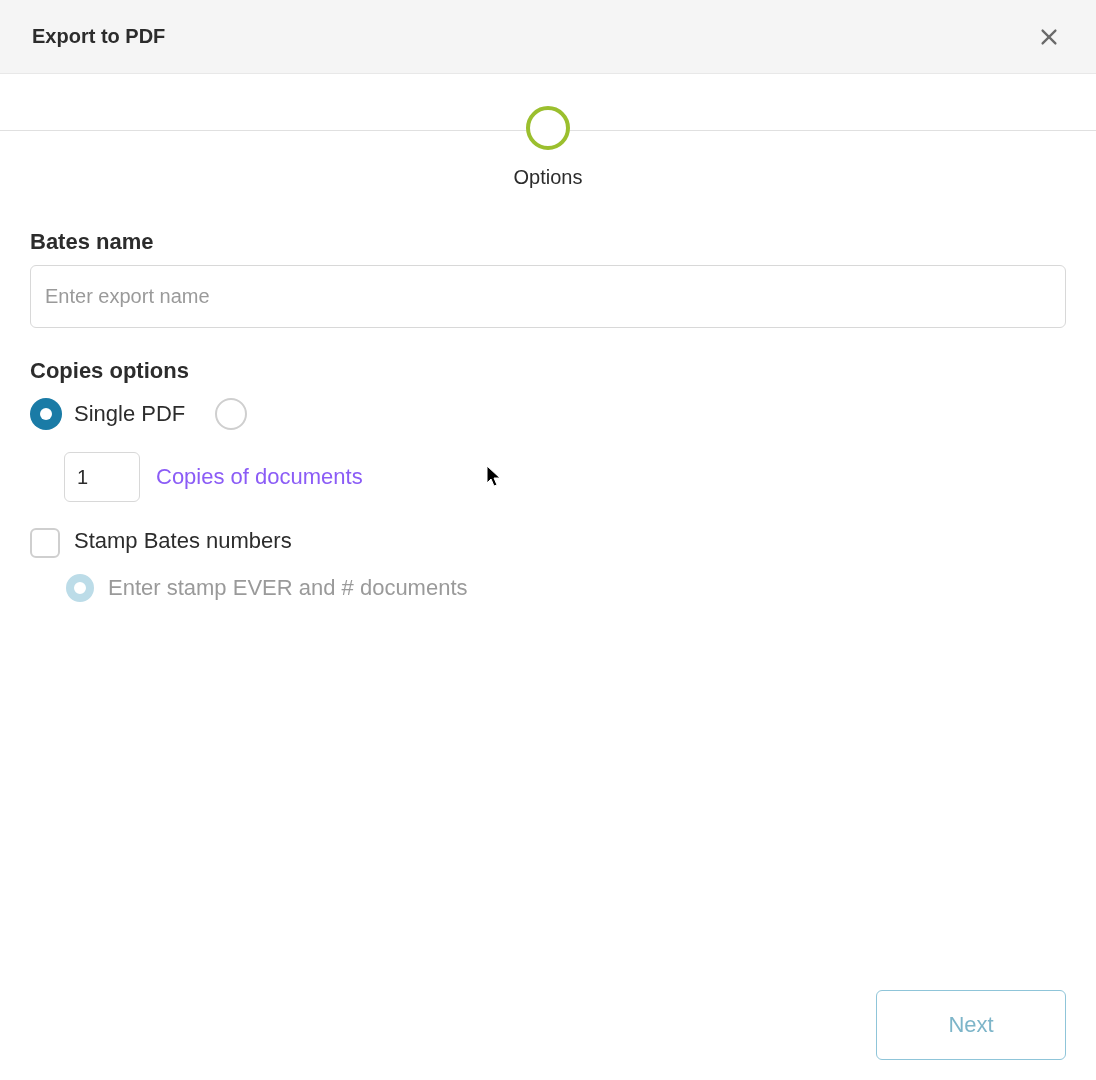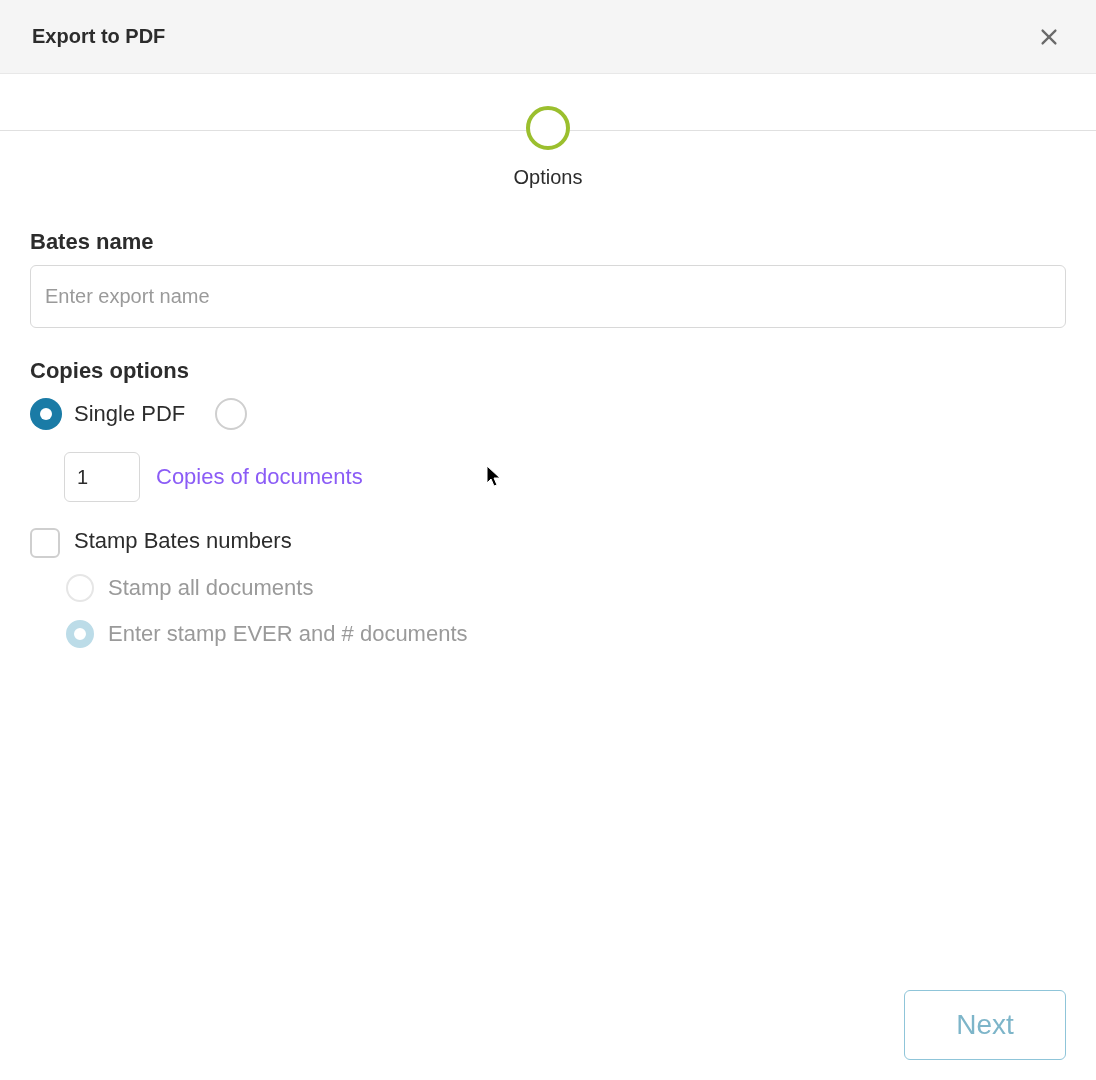--- a/index.html
+++ b/index.html
@@ -215,26 +215,26 @@
     .sub-radio-label {
       font-size: 22px;
       color: #9a9a9a;
     }
     .footer {
       position: absolute;
       bottom: 20px;
       right: 30px;
     }
     .next-btn {
-      width: 162px;
+      width: 190px;
       height: 70px;
       border: 1px solid #8fc5d9;
       background: #fff;
       border-radius: 6px;
-      font-size: 28px;
+      font-size: 22px;
       color: #7db5c9;
       cursor: pointer;
     }
     .cursor {
       position: absolute;
       top: 465px;
       left: 486px;
       pointer-events: none;
     }
   </style>
@@ -285,24 +285,20 @@
       <div class="copies-label">Copies of documents</div>
     </div>
 
     <div class="checkbox-row">
       <div class="checkbox"></div>
       <div class="checkbox-label">Stamp Bates numbers</div>
     </div>
 
     <div class="sub-radio-group">
       <div class="sub-radio-item">
-        <div class="sub-radio-circle"></div>
-        <div class="sub-radio-label">Stamp all documents</div>
-      </div>
-      <div class="sub-radio-item">
         <div class="sub-radio-circle disabled-selected"></div>
         <div class="sub-radio-label">Enter stamp EVER and # documents</div>
       </div>
     </div>
   </div>
 </div>
 
 <div class="footer">
   <button class="next-btn">Next</button>
 </div>

